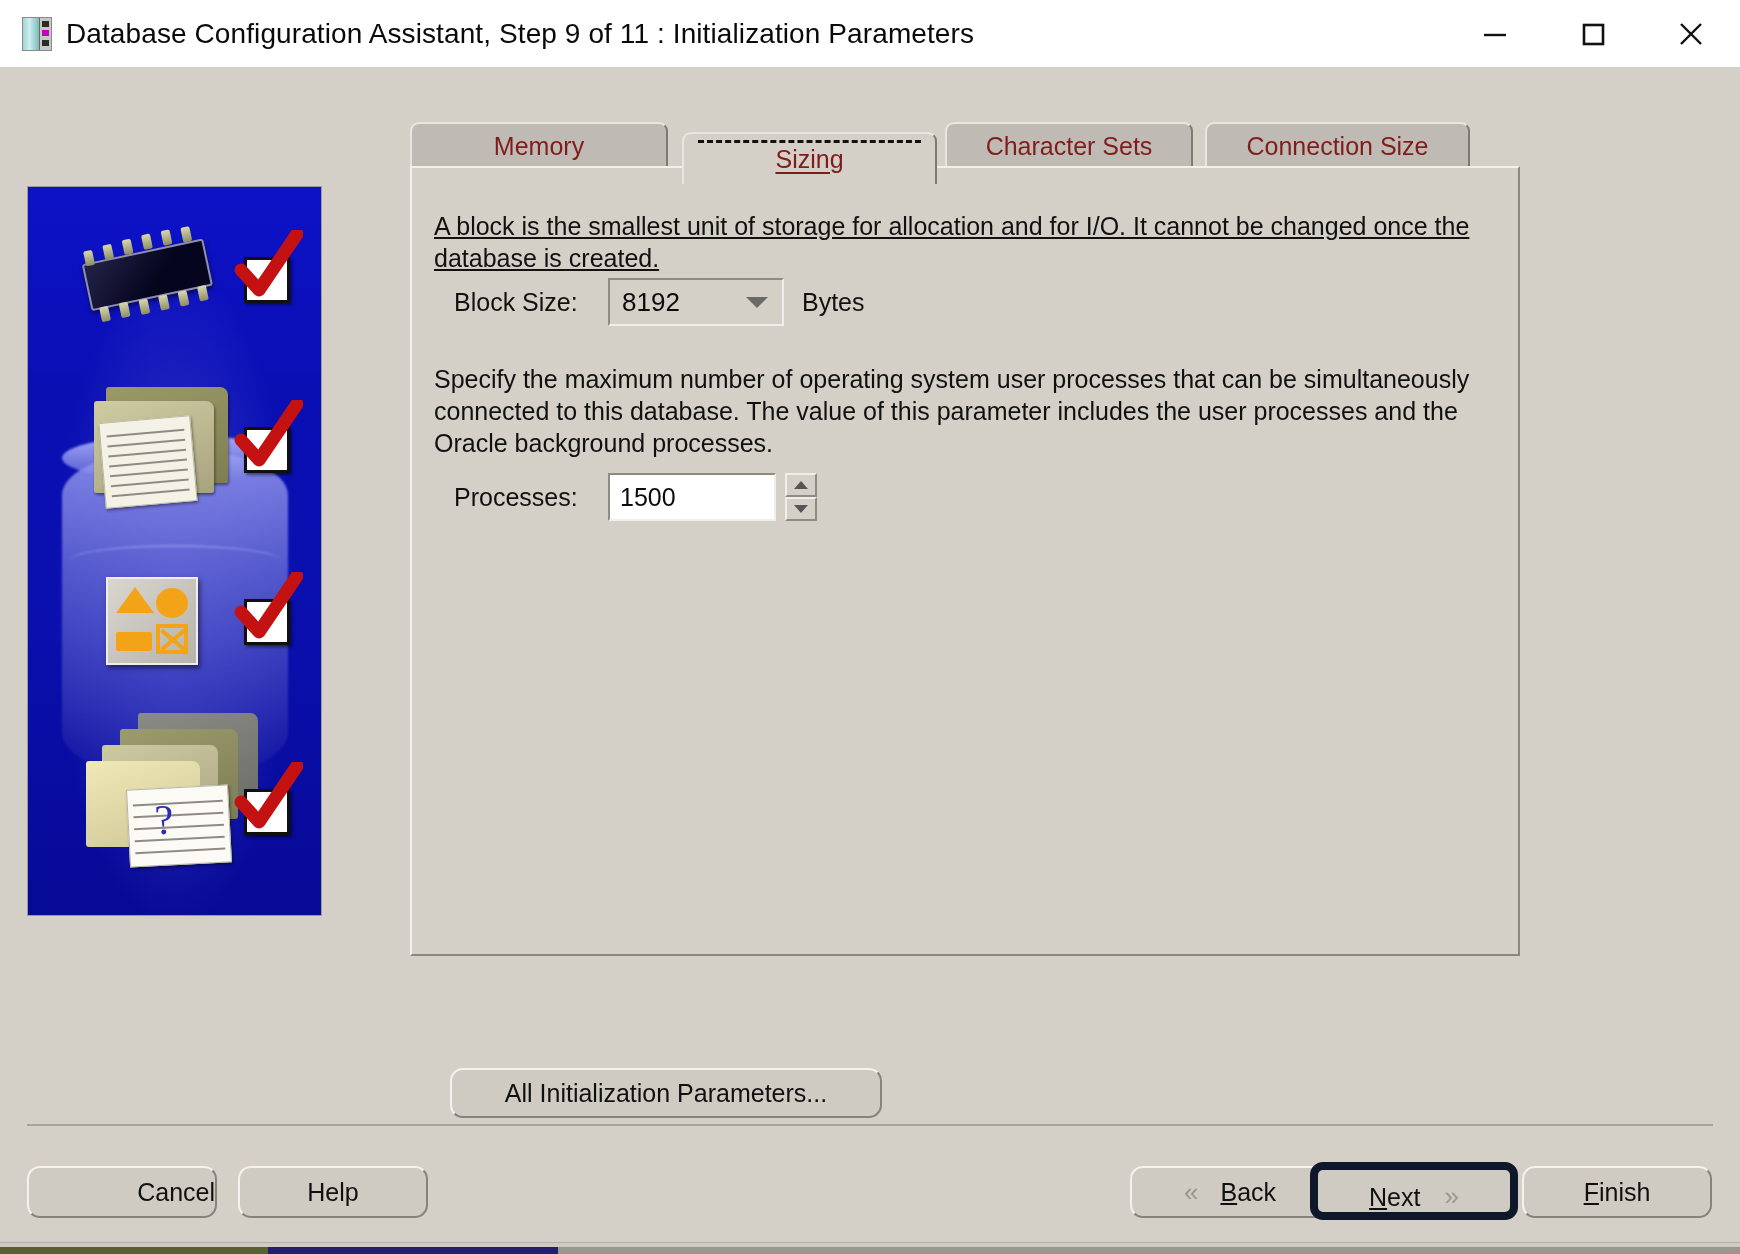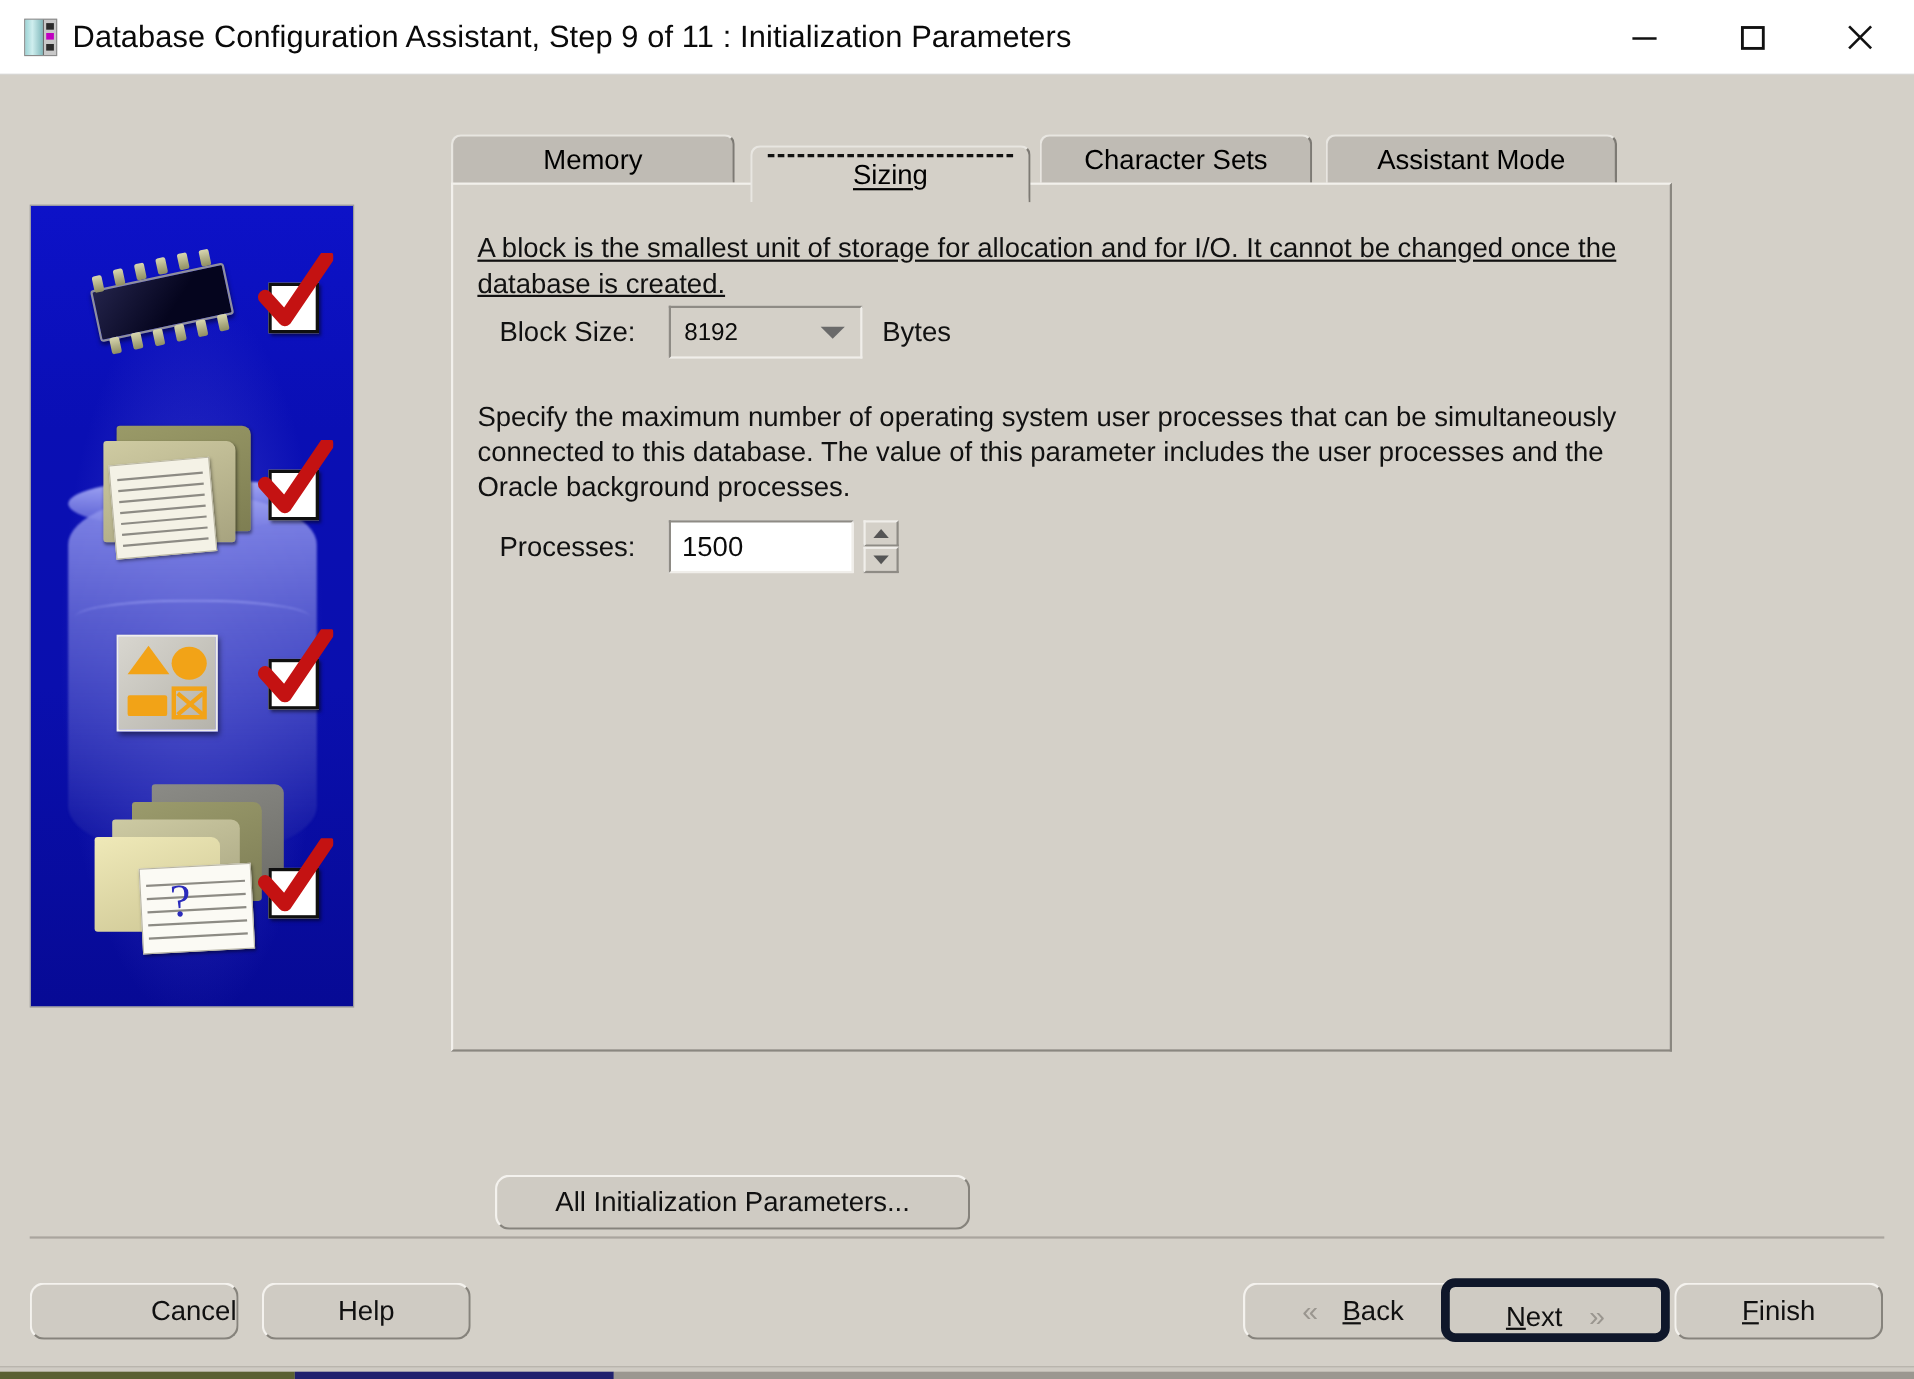--- a/index.html
+++ b/index.html
@@ -114,21 +114,21 @@
 
   
   .tabstrip{position:absolute;left:410px;top:54px;width:1110px;height:46px;}
   .tab{
     position:absolute;top:0;height:46px;
     background:#bfbbb4;
     border:2px solid; border-color:#e8e6e1 #7d7a74 #7d7a74 #e8e6e1;
     border-bottom:none;
     border-radius:9px 9px 0 0;
     display:flex;align-items:center;justify-content:center;
-    font-size:25px;color:#000000;
+    font-size:25px;color:#7f1d1d;
   }
   .tab.active{
     background:#d4d0c8;
     top:-6px;height:52px;
     z-index:5;
     margin-top:16px;
   }
   .tab .focusline{
     position:absolute;left:14px;right:14px;top:6px;height:0;
     border-top:3px dashed #111;
@@ -144,21 +144,21 @@
     position:absolute;font-size:25px;color:#111;line-height:1.28;
   }
   .fieldlabel{position:absolute;font-size:25px;color:#111;}
 
   .combo{
     position:absolute;
     background:#d4d0c8;
     border:2px solid;border-color:#8e8b85 #f0eeea #f0eeea #8e8b85;
     display:flex;align-items:center;
   }
-  .combo .val{padding-left:12px;font-size:22px;color:#0b0b0b;flex:1;}
+  .combo .val{padding-left:12px;font-size:26px;color:#0b0b0b;flex:1;}
   .combo .arrow{
     width:0;height:0;margin-right:14px;
     border-left:11px solid transparent;border-right:11px solid transparent;
     border-top:11px solid #6a6a6a;
   }
 
   .spinwrap{position:absolute;display:flex;align-items:stretch;}
   .numfield{
     width:168px;height:48px;background:#fff;
     border:2px solid;border-color:#8e8b85 #f0eeea #f0eeea #8e8b85;
@@ -313,21 +313,21 @@
       <span>Memory</span>
     </div>
     <div class="tab active" style="left:272px;width:255px;">
       <div class="focusline"></div>
       <span style="text-decoration:underline;text-underline-offset:4px;">Sizing</span>
     </div>
     <div class="tab" style="left:535px;width:248px;">
       <span>Character Sets</span>
     </div>
     <div class="tab" style="left:795px;width:265px;">
-      <span>Assistant Mode</span>
+      <span>Connection Size</span>
     </div>
   </div>
 
   <div class="panel">
 
     <div class="para" style="left:22px;top:42px;width:1060px;text-decoration:underline;">A block is the smallest unit of storage for allocation and for I/O. It cannot be changed once the database is created.</div>
 
     <div class="fieldlabel" style="left:42px;top:120px;">Block Size:</div>
 
     <div class="combo" style="left:196px;top:110px;width:176px;height:48px;">

